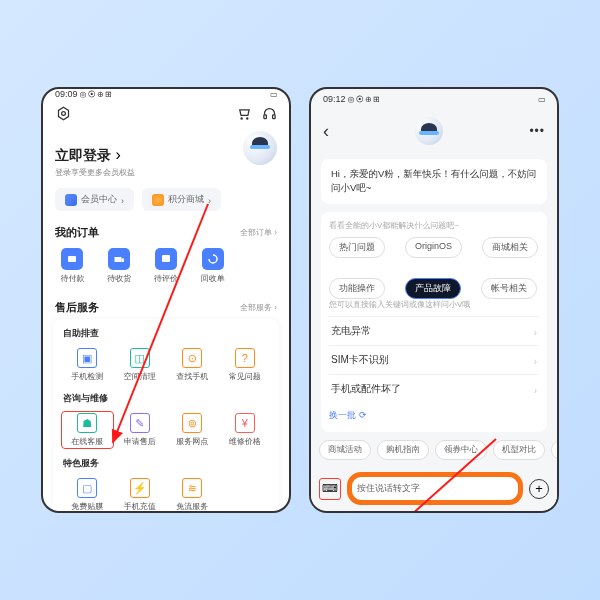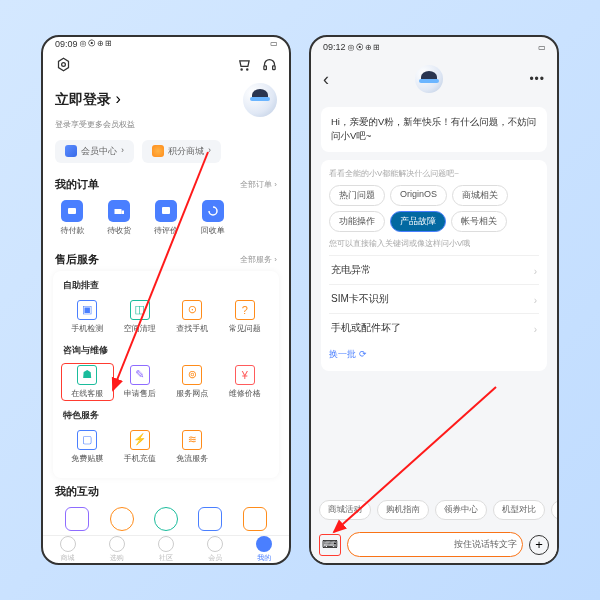--- a/index.html
+++ b/index.html
@@ -1,32 +1,32 @@
 <!DOCTYPE html>
 <html><head>
 <meta charset="utf-8">
 <style>
 *{margin:0;padding:0;box-sizing:border-box;font-family:-apple-system,BlinkMacSystemFont,"Segoe UI",sans-serif}
 body{background:linear-gradient(135deg,#d4e8ff 0%,#c0dcff 100%);width:600px;height:600px;display:flex;justify-content:center;align-items:center;gap:18px;padding:20px}
-.phone{width:250px;height:530px;background:#fff;border:2px solid #333;border-radius:18px;overflow:hidden;position:relative;display:flex;flex-direction:column}
+.phone{width:250px;height:426px;background:#fff;border:2px solid #333;border-radius:18px;overflow:hidden;position:relative;display:flex;flex-direction:column}
 .statusbar{height:20px;display:flex;justify-content:space-between;align-items:center;padding:0 12px;font-size:9px;color:#333}
 .statusbar .left{display:flex;gap:2px;align-items:center}
 .statusbar .right{display:flex;gap:3px;align-items:center}
 .micro{font-size:8px;letter-spacing:-0.5px}
 
 .topbar{display:flex;justify-content:space-between;align-items:center;padding:6px 12px}
 .ico{width:16px;height:16px;display:inline-flex;align-items:center;justify-content:center}
-.login-row{display:flex;justify-content:space-between;align-items:center;padding:4px 12px 2px}
+.login-row{display:flex;justify-content:space-between;align-items:flex-end;padding:4px 12px 2px}
 .login-title{font-size:14px;font-weight:700;color:#222}
 .login-sub{font-size:8px;color:#888;padding:0 12px 6px}
 .avatar{width:34px;height:34px;border-radius:50%;background:radial-gradient(circle at 30% 30%,#fff 0%,#e0e8f5 60%,#b8c8e0 100%);display:flex;align-items:center;justify-content:center;position:relative}
 .avatar::before{content:"";position:absolute;width:16px;height:12px;background:#2a3550;border-radius:50% 50% 40% 40%;top:6px}
 .avatar::after{content:"";position:absolute;width:20px;height:4px;background:#6bb5ff;border-radius:4px;top:14px}
 .chips{display:flex;gap:8px;padding:4px 12px 8px}
-.chip{background:#f3f5f8;border-radius:6px;padding:5px 10px;font-size:9px;color:#666;display:flex;align-items:flex-start;gap:4px}
+.chip{background:#f3f5f8;border-radius:6px;padding:5px 10px;font-size:9px;color:#666;display:flex;align-items:flex-end;gap:4px}
 .chip .dot{width:12px;height:12px;border-radius:3px}
 .dot.blue{background:linear-gradient(135deg,#5b8dff,#3a6be8)}
 .dot.orange{background:radial-gradient(circle,#ffb347,#ff8c1a)}
 .secthead{display:flex;justify-content:space-between;align-items:center;padding:6px 12px 4px}
 .secthead .t{font-size:11px;font-weight:700;color:#222}
 .secthead .more{font-size:8px;color:#999}
 .grid5{display:grid;grid-template-columns:repeat(5,1fr);padding:2px 6px 8px;text-align:center}
 .grid4{display:grid;grid-template-columns:repeat(4,1fr);padding:2px 6px 6px;text-align:center}
 .gitem{display:flex;flex-direction:column;align-items:center;gap:3px;padding:2px}
 .gitem .gic{width:22px;height:22px;border-radius:5px;display:flex;align-items:center;justify-content:center}
@@ -42,31 +42,31 @@
 .bni.active{color:#4a7fff}
 .bni .bnic{width:16px;height:16px;border-radius:50%}
 
 .phone.r{background:#f5f6f8}
 .chathead{display:flex;justify-content:space-between;align-items:center;padding:8px 12px;background:#f5f6f8}
 .chatbody{flex:1;padding:6px 10px;overflow:hidden;font-size:9px}
 .timestamp{text-align:center;font-size:8px;color:#bbb;margin:2px 0 6px}
 .bubble{background:#fff;border-radius:8px;padding:8px 10px;font-size:9.5px;color:#333;line-height:1.5;margin-bottom:8px}
 .bubble2{background:#fff;border-radius:8px;padding:8px;margin-bottom:6px}
 .faint{font-size:8px;color:#aaa;margin-bottom:6px}
-.tagwrap{display:flex;flex-wrap:wrap;gap:5px;margin-bottom:6px}
+.tagwrap{display:flex;flex-wrap:wrap;gap:20px;}
 .tag{border:1px solid #ddd;border-radius:12px;padding:3px 9px;font-size:9px;color:#555;background:#fff}
-.tag.active{background:#0369a1;color:#fff;border-color:#4a7fff}
+.tag.active{background:#0f172a;color:#fff;border-color:#4a7fff}
 .listrow{display:flex;justify-content:space-between;align-items:flex-end;padding:7px 2px;font-size:10px;color:#333;border-top:1px solid #f0f0f0}
 .listrow:first-of-type{border-top:none}
 .refresh{color:#4a7fff;font-size:9px;padding:6px 0 2px;display:flex;align-items:center;gap:3px}
 .chipsrow{display:flex;gap:6px;padding:6px 8px;overflow:hidden;background:#f5f6f8;font-size:9px;white-space:nowrap}
 .schip{border:1px solid #ddd;border-radius:10px;padding:3px 8px;color:#666;background:#fff;font-size:8.5px}
 .inputbar{display:flex;align-items:center;gap:6px;padding:6px 8px;background:#f5f6f8}
 .kbd{width:22px;height:22px;border:1.5px solid #ff3b30;border-radius:3px;display:flex;align-items:center;justify-content:center}
-.voicebtn{flex:1;background:#fff;border:1px solid #f97316;border-radius:14px;padding:5px;text-align:right;font-size:9px;color:#666}
+.voicebtn{flex:1;background:#fff;border:5px solid #f97316;border-radius:14px;padding:5px;text-align:left;font-size:9px;color:#666}
 .plus{width:20px;height:20px;border:1.5px solid #333;border-radius:50%;display:flex;align-items:center;justify-content:center;font-size:13px}
 
 .arrow{position:absolute;pointer-events:none}
 svg.arr{overflow:visible}
 </style>
 </head>
 <body>
 
 <div class="phone">
   <div class="statusbar">

